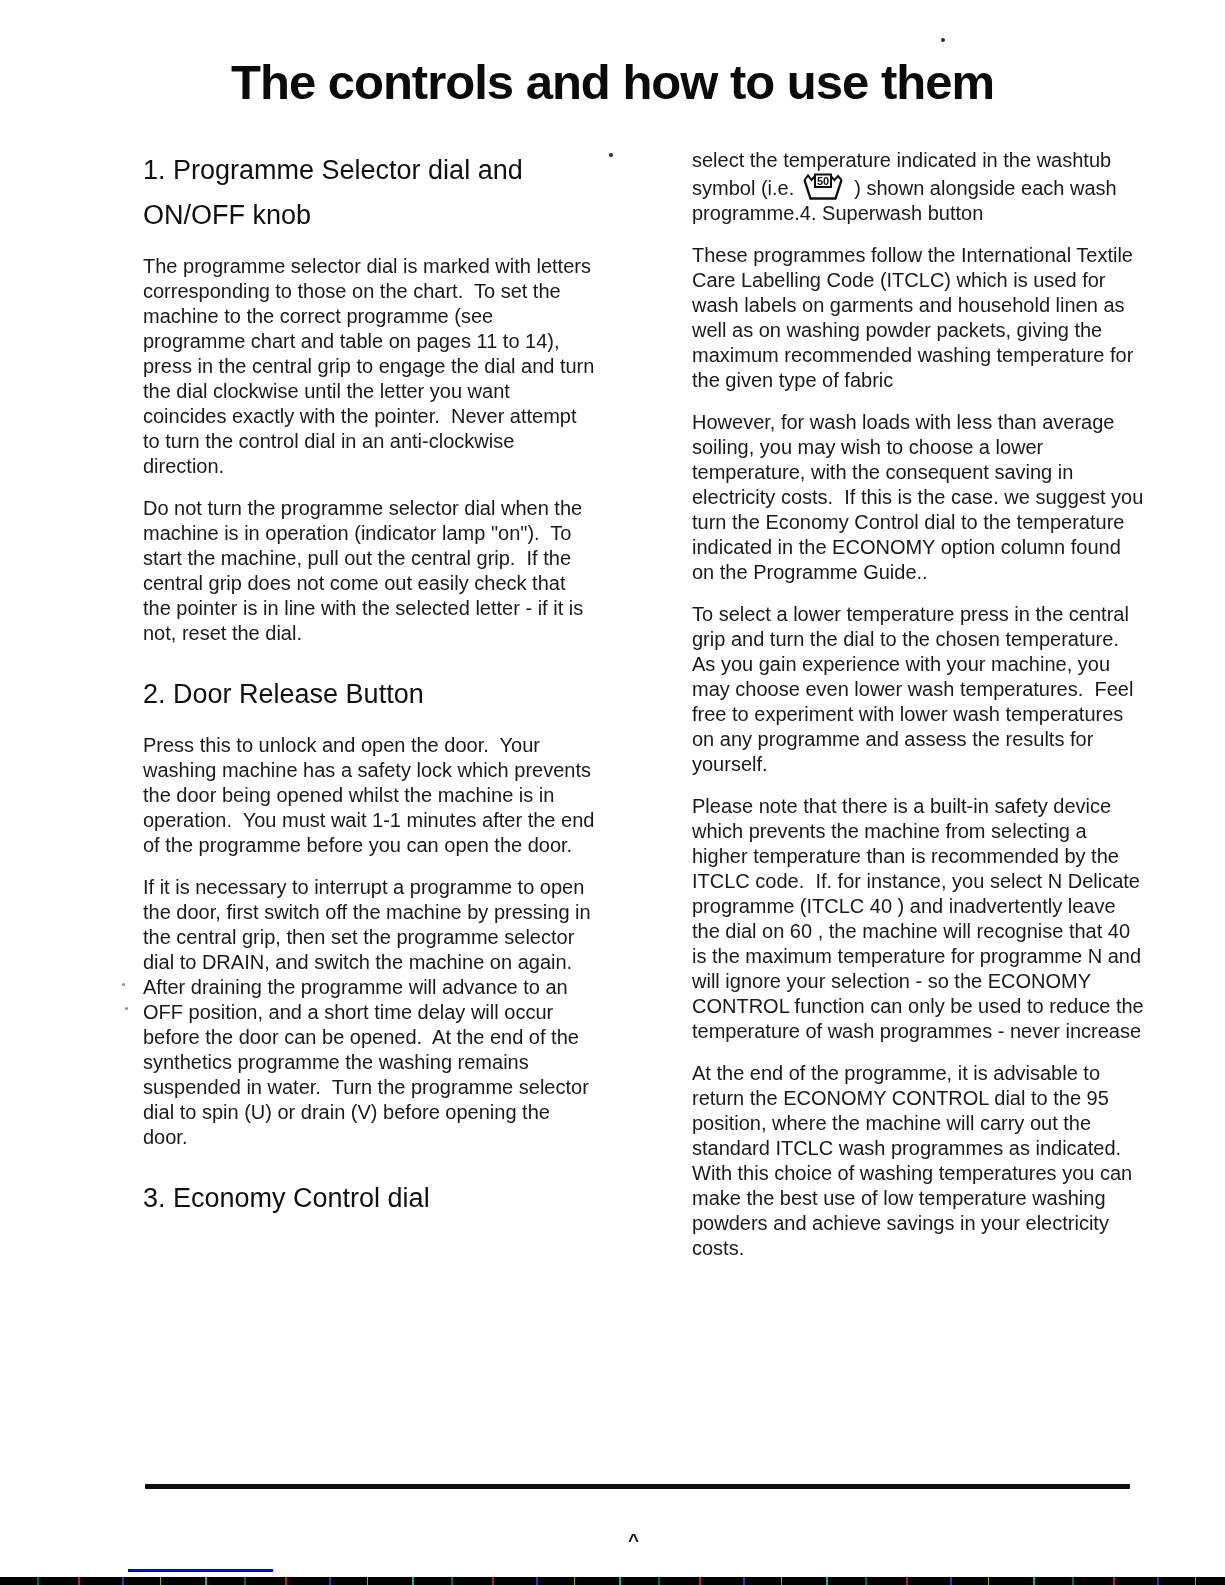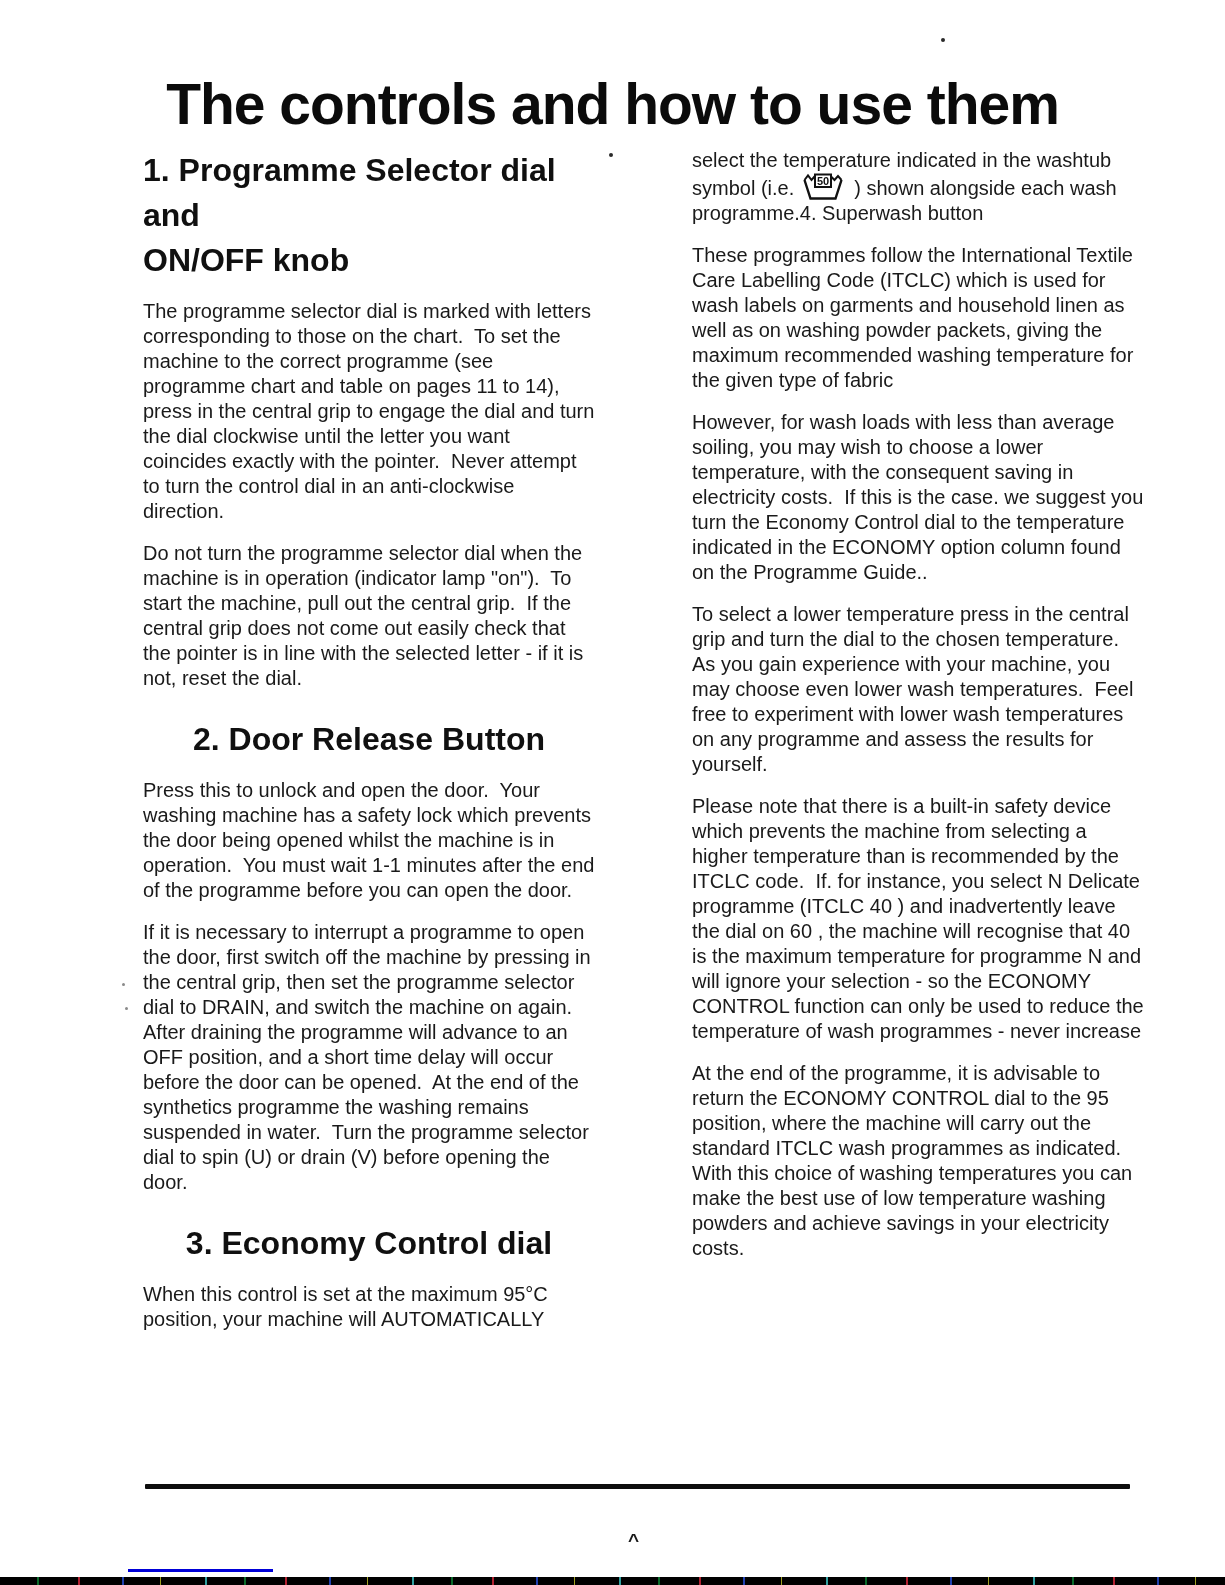--- a/index.html
+++ b/index.html
@@ -5,34 +5,34 @@
   html,body{margin:0;padding:0;background:#ffffff;}
   .page{
     position:relative;
     width:1225px;height:1585px;
     background:#ffffff;
     font-family:"Liberation Sans", sans-serif;
     color:#161616;
     overflow:hidden;
   }
   .page-title{
-    position:absolute;top:71px;left:0;width:1225px;
+    position:absolute;top:54px;left:0;width:1225px;
     text-align:center;
-    font-size:57px;font-weight:700;letter-spacing:-1px;
+    font-size:49px;font-weight:700;letter-spacing:-1px;
     color:#0b0b0b;
     margin:0;
   }
   .col{position:absolute;top:148px;}
   .col-left{left:143px;width:452px;}
   .col-right{left:692px;width:452px;}
   .sec-heading{
-    font-size:32px;font-weight:700;color:#101010;
+    font-size:27px;font-weight:400;color:#101010;
     line-height:45px;margin:0 0 16px 0;
   }
-  .sec-heading.mt{margin-top:26px;text-align:center;}
+  .sec-heading.mt{margin-top:26px;}
   .body-p{
     font-size:20px;line-height:25px;color:#1a1a1a;
     margin:0 0 17px 0;
     white-space:pre-wrap;
   }
   .washtub{
     display:inline-block;vertical-align:-6px;margin:0 10px 0 8px;
   }
   .footer-rule{
     position:absolute;left:145px;top:1484px;width:985px;height:5px;
@@ -77,21 +77,20 @@
   <div class="col col-left">
     <h2 class="sec-heading"><span>1. Programme Selector dial and</span><br><span>ON/OFF knob</span></h2>
     <p class="body-p">The programme selector dial is marked with letters corresponding to those on the chart.  To set the machine to the correct programme (see programme chart and table on pages 11 to 14), press in the central grip to engage the dial and turn the dial clockwise until the letter you want coincides exactly with the pointer.  Never attempt to turn the control dial in an anti-clockwise direction.</p>
     <p class="body-p">Do not turn the programme selector dial when the machine is in operation (indicator lamp "on").  To start the machine, pull out the central grip.  If the central grip does not come out easily check that the pointer is in line with the selected letter - if it is not, reset the dial.</p>
 
     <h2 class="sec-heading mt">2. Door Release Button</h2>
     <p class="body-p">Press this to unlock and open the door.  Your washing machine has a safety lock which prevents the door being opened whilst the machine is in operation.  You must wait 1-1 minutes after the end of the programme before you can open the door.</p>
     <p class="body-p">If it is necessary to interrupt a programme to open the door, first switch off the machine by pressing in the central grip, then set the programme selector dial to DRAIN, and switch the machine on again.  After draining the programme will advance to an OFF position, and a short time delay will occur before the door can be opened.  At the end of the synthetics programme the washing remains suspended in water.  Turn the programme selector dial to spin (U) or drain (V) before opening the door.</p>
 
     <h2 class="sec-heading mt">3. Economy Control dial</h2>
-    <p class="body-p">When this control is set at the maximum 95°C position, your machine will AUTOMATICALLY</p>
   </div>
 
   <div class="col col-right">
     <p class="body-p"><span>select the temperature indicated in the washtub symbol (i.e.</span><svg class="washtub" width="42" height="28" viewBox="0 0 42 28">
         <path d="M2.5,7 L8.5,25.5 L33.5,25.5 L39.5,7" fill="none" stroke="#111" stroke-width="2.4"></path>
         <path d="M2.5,7 L6,2.5 L9.5,7 L13,3" fill="none" stroke="#111" stroke-width="2"></path>
         <path d="M29,3.5 L32.5,7 L36,3 L39.5,7" fill="none" stroke="#111" stroke-width="2"></path>
         <rect x="13" y="1.5" width="16" height="12.5" fill="#ffffff" stroke="#111" stroke-width="2"></rect>
         <text class="tub-text" x="21" y="11.5" text-anchor="middle">50</text>
       </svg><span>) shown alongside each wash programme.4. Superwash button</span></p>

